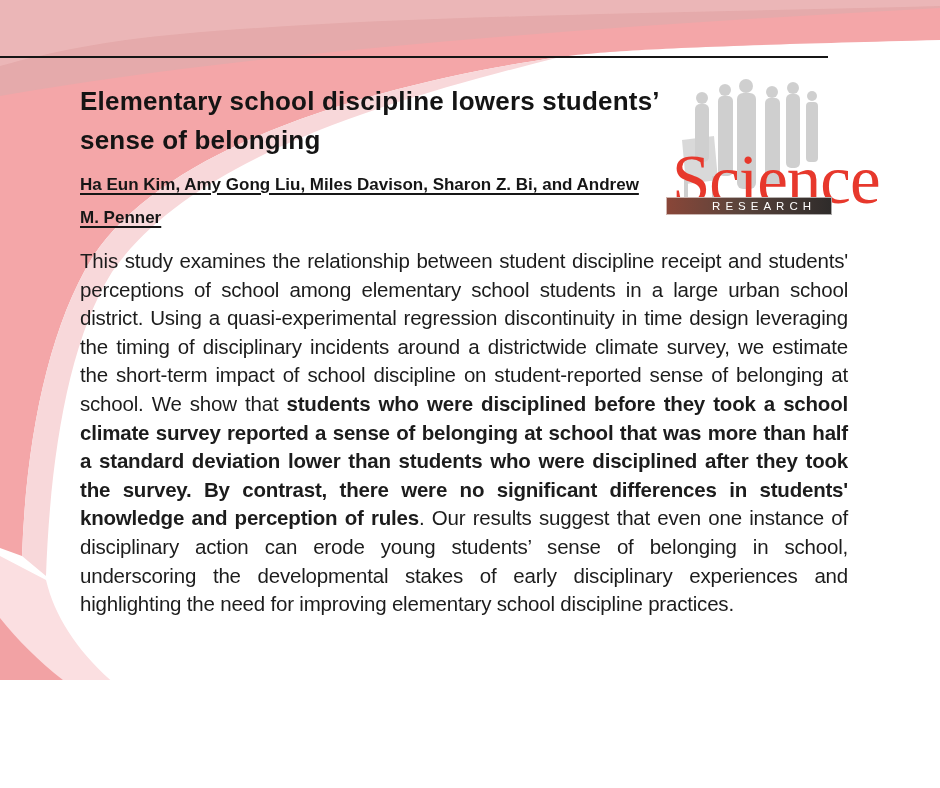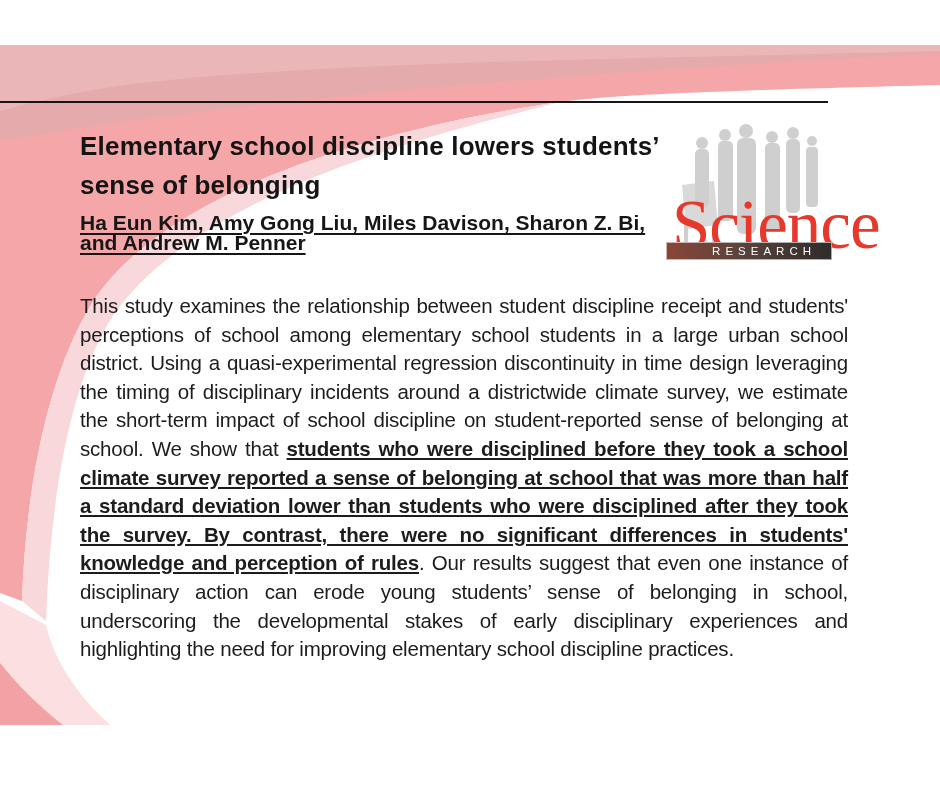--- a/index.html
+++ b/index.html
@@ -2,48 +2,48 @@
 <html><head>
 <meta charset="utf-8">
 <style>
   html,body{margin:0;padding:0;}
   body{
     width:940px;height:788px;
     font-family:"Liberation Sans",sans-serif;
     background:#ffffff;overflow:hidden;
   }
   .canvas{
-    position:relative;width:940px;height:680px;background:#ffffff;overflow:hidden;margin-top:45px;
+    position:relative;width:940px;height:680px;background:#ffffff;overflow:hidden;
   }
   .bg-swirls{position:absolute;top:0;left:0;width:940px;height:788px;z-index:0;}
   .rule-top{
     position:absolute;top:56px;left:0;width:828px;height:2px;
     background:#161616;z-index:3;
   }
   .rule-bottom{
     position:absolute;top:734px;left:82px;width:854px;height:2px;
     background:#dd2226;z-index:3;
   }
   .title{
     position:absolute;left:80px;top:82px;width:600px;
     font-size:26px;font-weight:800;line-height:39px;color:#141414;
     letter-spacing:.2px;z-index:4;
   }
   .authors{
     position:absolute;left:80px;top:168px;width:580px;
-    font-size:21px;font-weight:700;line-height:20px;color:#161616;
+    font-size:17px;font-weight:700;line-height:33px;color:#161616;
     text-decoration:underline;text-underline-offset:3px;text-decoration-thickness:1.5px;
     z-index:4;
   }
   .abstract{
     position:absolute;left:80px;top:247px;width:768px;
     font-size:20.5px;line-height:28.6px;color:#1c1c1c;
     text-align:justify;letter-spacing:-0.2px;z-index:4;
   }
-  .abstract .bold{font-weight:700;text-decoration:underline;}
+  .abstract .bold{font-weight:700;}
   
   .logo{
     position:absolute;left:666px;top:74px;width:172px;height:146px;z-index:4;
   }
   .logo .crowd{position:absolute;left:14px;top:2px;width:146px;height:140px;opacity:.42;}
   .logo .w1{
     position:absolute;left:42px;top:33px;
     font-family:"Liberation Serif",serif;font-size:52px;line-height:1;
     color:#e7382c;z-index:2;letter-spacing:-1px;
   }

